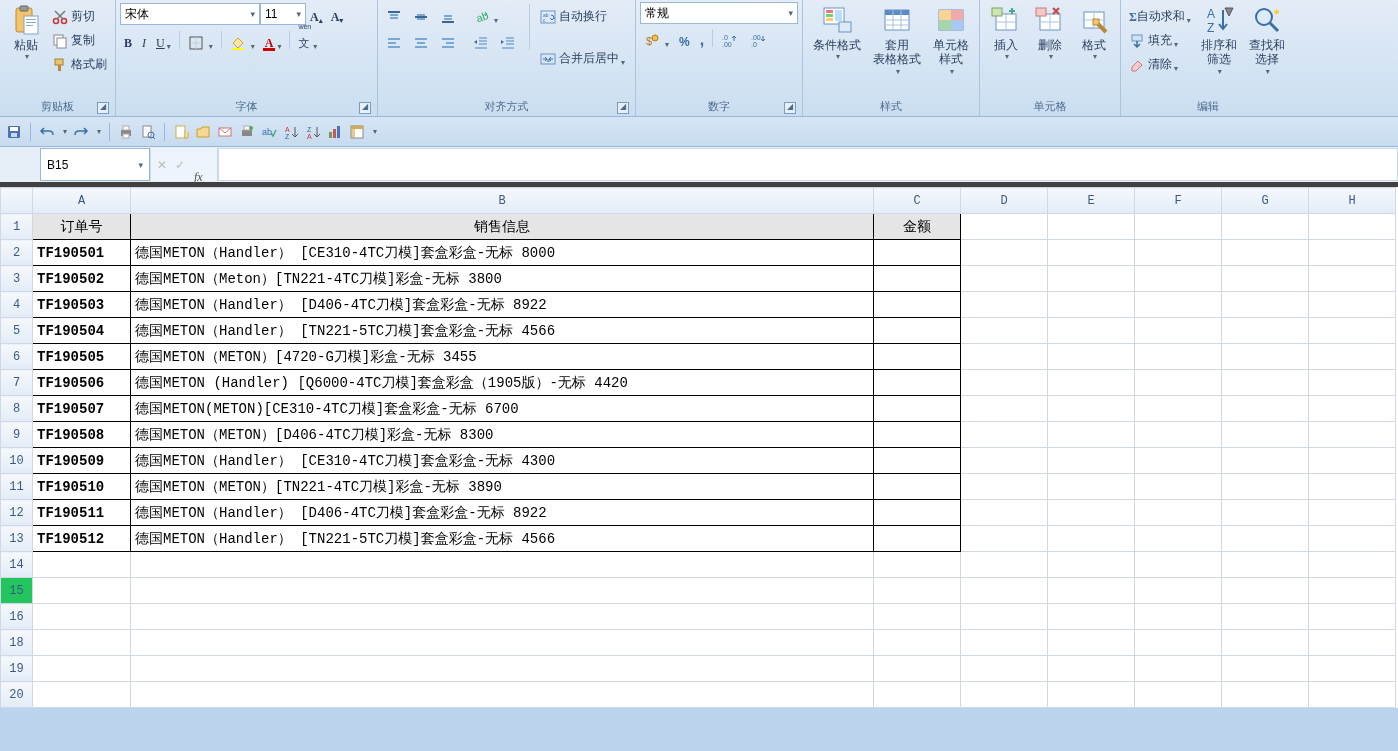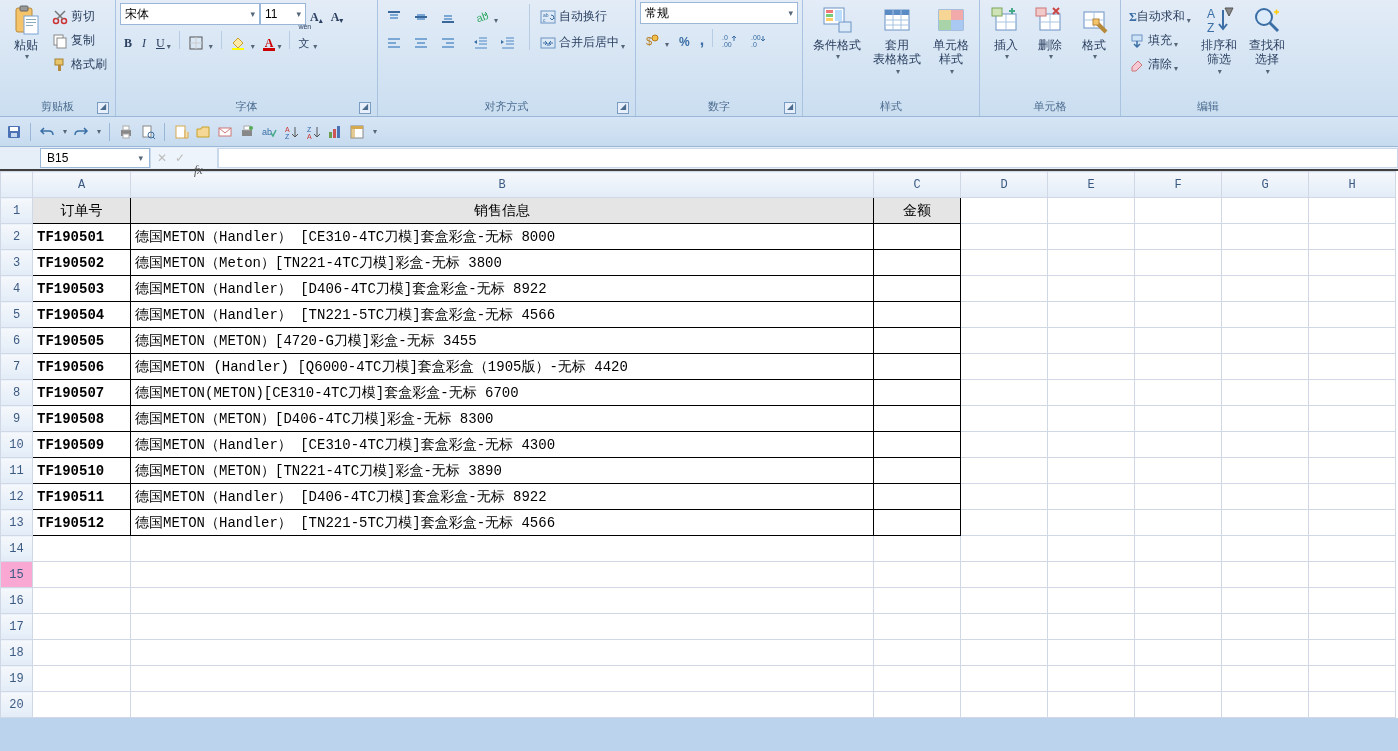--- a/index.html
+++ b/index.html
@@ -22,21 +22,21 @@
 
 .combo { background: #fff; border: 1px solid #9bb7d7; height: 22px; display: inline-flex; align-items: center; padding: 0 4px; font-size: 12px; }
 .combo .caret { margin-left: auto; padding-left: 6px; font-size: 9px; color: #567; }
 
 
 .qat { background: linear-gradient(#d6e5f5, #c7dbef); height: 30px; border-bottom: 1px solid #9bb7d7; padding: 4px 6px; display: flex; align-items: center; gap: 6px; }
 .qat .ic { width: 16px; height: 16px; }
 .qat .sep { width: 1px; height: 18px; background: #9bb7d7; margin: 0 2px; }
 
 
-.fbar { background: #e6eef8; height: 24px; border-bottom: 2px solid #404040; display: flex; align-items: stretch; text-align: right; }
+.fbar { background: #e6eef8; height: 40px; border-bottom: 5px solid #404040; display: flex; align-items: stretch; text-align: right; }
 .namebox { width: 110px; background: #fff; border: 1px solid #9bb7d7; margin: 1px 0 1px 40px; display: flex; align-items: center; padding: 0 6px; font-size: 12px; justify-content: space-between; }
 .fbar .btns { display: flex; align-items: center; padding: 0 6px; gap: 8px; border-right: 1px solid #c9d8ea; border-left: 1px solid #c9d8ea; margin: 1px 0; background: #eef4fb; }
 .fbar .btns span { color: #888; font-size: 12px; }
 .fbar .fx { width: 18px; height: 18px; margin-top: 24px; }
 .formula-input { flex: 1; background: #fff; border: 1px solid #c9d8ea; margin: 1px 0; }
 
 
 .grid-wrap { background: #fff; }
 table.sheet { border-collapse: collapse; table-layout: fixed; }
 table.sheet th, table.sheet td { border: 1px solid #d0d7e5; height: 26px; font-size: 14px; font-family: SimSun, "Courier New", monospace; }
@@ -45,21 +45,21 @@
 th.rowhdr { width: 32px; font-size: 12px; }
 td { padding: 0 4px; overflow: hidden; white-space: nowrap; }
 .colA { width: 98px; }
 .colB { width: 743px; }
 .colC { width: 87px; }
 .colNarrow { width: 87px; }
 
 .hdr-cell { background: #e5e5e5; text-align: center; font-family: SimSun; border: 1px solid #000 !important; }
 .data-a { font-family: "Courier New", monospace; font-weight: bold; border: 1px solid #000 !important; }
 .data-bc { font-family: SimSun, "Courier New", monospace; border: 1px solid #000 !important; }
-.selected-row th.rowhdr { background: #f9a8d4; }
+.selected-row th.rowhdr { background: #22c55e; }
 
 .ic svg { width: 100%; height: 100%; display: block; }
 </style>
 </head>
 <body>
 
 <div class="ribbon">
 
   <div class="group" style="min-width:112px">
     <div class="group-body">
@@ -267,21 +267,21 @@
                   <line x1="6" y1="6" x2="14" y2="6" stroke="#7ba7d4" stroke-width="1.5"></line>
                   <line x1="6" y1="9" x2="14" y2="9" stroke="#7ba7d4" stroke-width="1.5"></line>
                   <line x1="2" y1="13" x2="14" y2="13" stroke="#7ba7d4" stroke-width="1.5"></line>
                   <path d="M1 5 L4 7 L1 9 Z" fill="#3a6ea5"></path>
                 </svg>
               </span>
             </div>
         </div>
       </div>
       <span style="width:1px;height:46px;background:#b8cde4;margin:2px 6px"></span>
-      <div class="col" style="gap:2px">
+      <div class="col" style="gap:18px">
         <div class="small-btn">
             <span class="ic">
               <svg viewBox="0 0 16 16">
                 <rect x="1" y="2" width="14" height="12" fill="none" stroke="#6b94c4"></rect>
                 <text x="3" y="8" font-size="5" fill="#3a6ea5">ab</text>
                 <text x="3" y="13" font-size="5" fill="#3a6ea5">c</text>
                 <path d="M11 6 Q14 6 14 9 L14 10" fill="none" stroke="#3a6ea5"></path>
                 <path d="M12 9 L14 11 L16 9" fill="none" stroke="#3a6ea5" transform="translate(-2,0)"></path>
               </svg>
             </span>
@@ -812,31 +812,20 @@
           <td></td>
           <td></td>
           <td></td>
           <td></td>
           <td></td>
           <td></td>
           <td></td>
           <td></td>
         </tr>
         <tr>
-          <th class="rowhdr">17</th>
-          <td></td>
-          <td></td>
-          <td></td>
-          <td></td>
-          <td></td>
-          <td></td>
-          <td></td>
-          <td></td>
-        </tr>
-        <tr>
           <th class="rowhdr">18</th>
           <td></td>
           <td></td>
           <td></td>
           <td></td>
           <td></td>
           <td></td>
           <td></td>
           <td></td>
         </tr>

